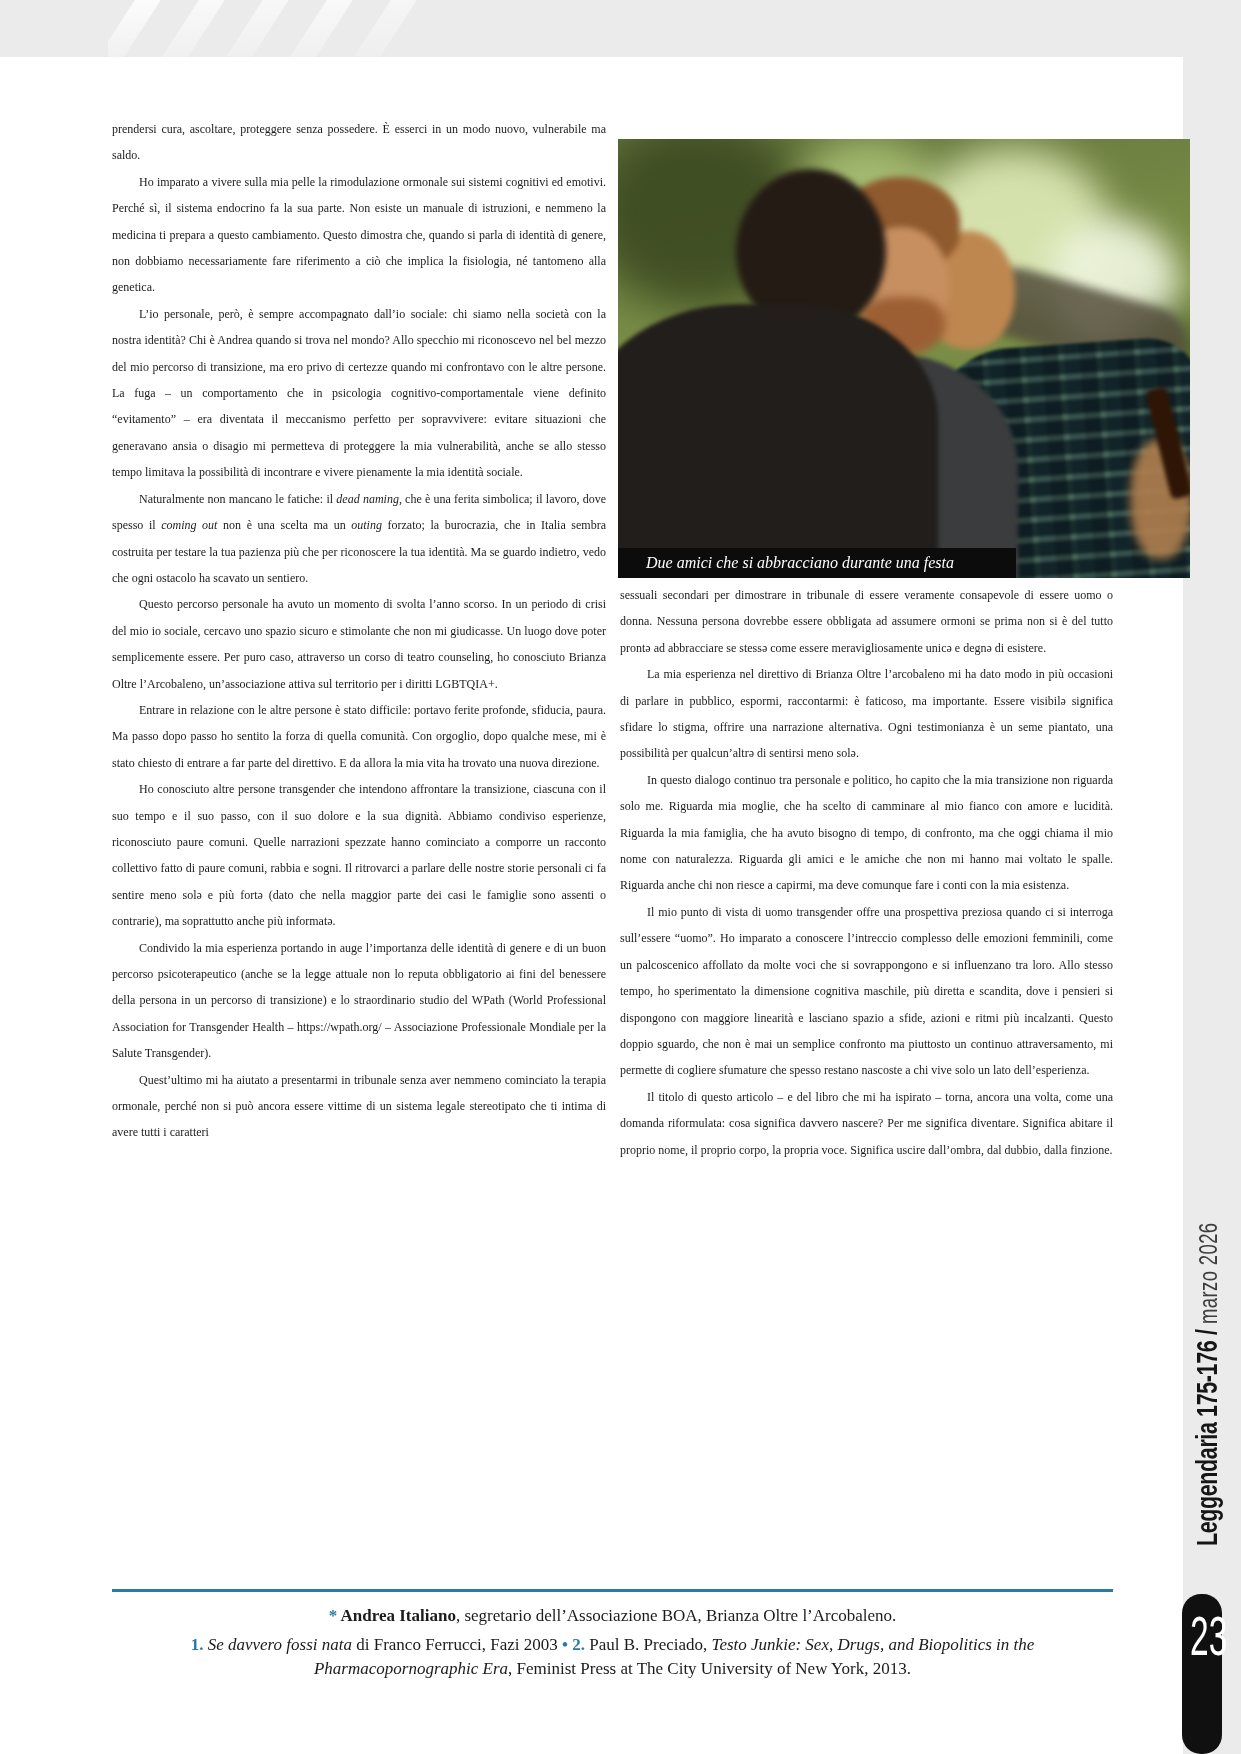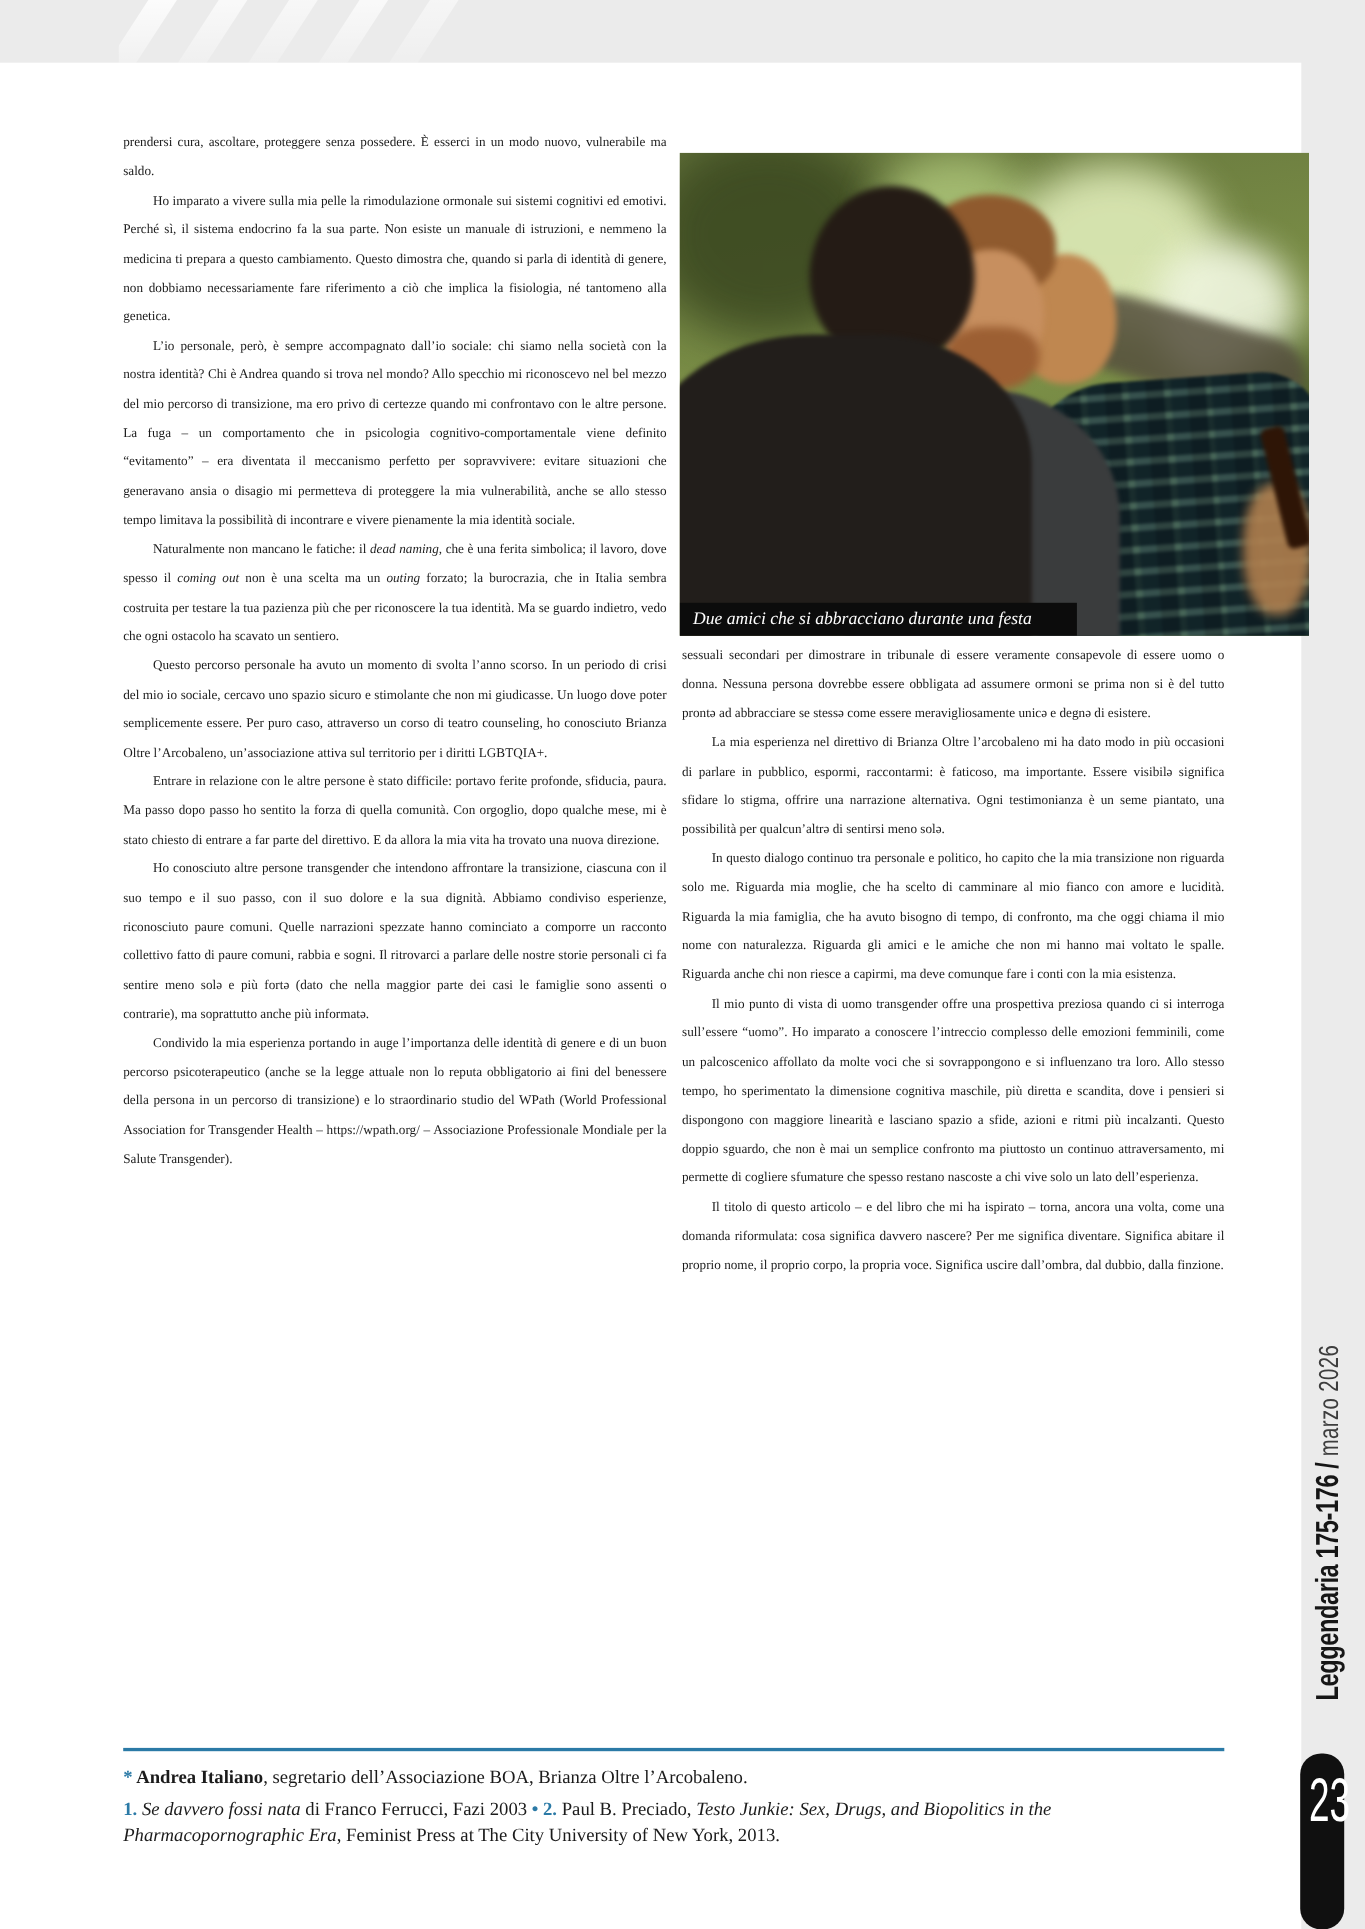--- a/index.html
+++ b/index.html
@@ -55,34 +55,34 @@
   .m2-shirt{position:absolute;left:318px;top:205px;width:270px;height:250px;border-radius:30% 20% 0 0;filter:blur(1.5px);transform:rotate(-4deg);
     background:
       repeating-linear-gradient(0deg,rgba(10,25,30,.7) 0 14px,rgba(90,120,100,.35) 14px 20px),
       repeating-linear-gradient(90deg,#16262b 0 16px,#3c5a50 16px 22px,#223c40 22px 38px);}
   .bottle{position:absolute;left:212px;top:255px;width:30px;height:150px;border-radius:8px/12px;transform:rotate(10deg);filter:blur(1px);
           background:linear-gradient(90deg,#3f1f0a,#7c3c12 55%,#4a2409);}
   .bottle-neck{position:absolute;left:221px;top:210px;width:14px;height:58px;background:#3a1d08;transform:rotate(10deg);filter:blur(1px);border-radius:5px;}
   .hand-right{position:absolute;left:512px;top:300px;width:62px;height:120px;background:#b07f4e;border-radius:45%;filter:blur(5px);opacity:.9;}
   .bottle-right{position:absolute;left:540px;top:248px;width:22px;height:112px;background:#2e1506;transform:rotate(-14deg);filter:blur(2px);border-radius:6px;}
   .caption{
-    position:absolute;left:0;bottom:0;width:361px;height:30px;background:var(--caption-bg);
-    color:#fff;font-style:italic;font-size:16px;line-height:30px;padding-left:12px;
+    position:absolute;left:0;bottom:0;width:398px;height:30px;background:var(--caption-bg);
+    color:#fff;font-style:italic;font-size:16px;line-height:30px;padding-left:28px;
     box-sizing:border-box;white-space:nowrap;letter-spacing:0;
   }
   
   .col{position:absolute;text-align:justify;font-size:12px;line-height:26.4px;color:var(--ink);}
   .col-left{left:112px;top:116px;width:494px;}
   .col-right{left:620px;top:582px;width:493px;}
   .para{margin:0;}
   .para.indent{text-indent:27px;}
   .endmark{float:right;width:15px;height:15px;background:var(--endmark);margin-top:6px;}
   
   .rule{position:absolute;left:112px;top:1589px;width:1001px;height:3px;background:var(--accent);}
-  .footnotes{position:absolute;left:112px;top:1604px;width:1001px;font-size:17px;line-height:24.5px;text-align:left;}
+  .footnotes{position:absolute;left:112px;top:1604px;width:1001px;font-size:17px;line-height:24.5px;text-align:center;}
   .fn{margin:0 0 4px 0;}
   .accent{color:var(--accent);font-weight:bold;font-style:normal;}
 </style>
 </head>
 <body>
 
 <div class="page">
 
   <div class="top-band">
     <div class="stripes">
@@ -127,20 +127,21 @@
 
   <div class="col col-left">
       <p class="para"><span>prendersi cura, ascoltare, proteggere senza possedere. È esserci in un modo nuovo, vulnerabile ma saldo.</span></p>
       <p class="para indent"><span>Ho imparato a vivere sulla mia pelle la rimodulazione ormonale sui sistemi cognitivi ed emotivi. Perché sì, il sistema endocrino fa la sua parte. Non esiste un manuale di istruzioni, e nemmeno la medicina ti prepara a questo cambiamento. Questo dimostra che, quando si parla di identità di genere, non dobbiamo necessariamente fare riferimento a ciò che implica la fisiologia, né tantomeno alla genetica.</span></p>
       <p class="para indent"><span>L’io personale, però, è sempre accompagnato dall’io sociale: chi siamo nella società con la nostra identità? Chi è Andrea quando si trova nel mondo? Allo specchio mi riconoscevo nel bel mezzo del mio percorso di transizione, ma ero privo di certezze quando mi confrontavo con le altre persone. La fuga – un comportamento che in psicologia cognitivo-comportamentale viene definito “evitamento” – era diventata il meccanismo perfetto per sopravvivere: evitare situazioni che generavano ansia o disagio mi permetteva di proteggere la mia vulnerabilità, anche se allo stesso tempo limitava la possibilità di incontrare e vivere pienamente la mia identità sociale.</span></p>
       <p class="para indent"><span>Naturalmente non mancano le fatiche: il </span><i>dead naming</i><span>, che è una ferita simbolica; il lavoro, dove spesso il </span><i>coming out</i><span> non è una scelta ma un </span><i>outing</i><span> forzato; la burocrazia, che in Italia sembra costruita per testare la tua pazienza più che per riconoscere la tua identità. Ma se guardo indietro, vedo che ogni ostacolo ha scavato un sentiero.</span></p>
       <p class="para indent"><span>Questo percorso personale ha avuto un momento di svolta l’anno scorso. In un periodo di crisi del mio io sociale, cercavo uno spazio sicuro e stimolante che non mi giudicasse. Un luogo dove poter semplicemente essere. Per puro caso, attraverso un corso di teatro counseling, ho conosciuto Brianza Oltre l’Arcobaleno, un’associazione attiva sul territorio per i diritti LGBTQIA+.</span></p>
       <p class="para indent"><span>Entrare in relazione con le altre persone è stato difficile: portavo ferite profonde, sfiducia, paura. Ma passo dopo passo ho sentito la forza di quella comunità. Con orgoglio, dopo qualche mese, mi è stato chiesto di entrare a far parte del direttivo. E da allora la mia vita ha trovato una nuova direzione.</span></p>
       <p class="para indent"><span>Ho conosciuto altre persone transgender che intendono affrontare la transizione, ciascuna con il suo tempo e il suo passo, con il suo dolore e la sua dignità. Abbiamo condiviso esperienze, riconosciuto paure comuni. Quelle narrazioni spezzate hanno cominciato a comporre un racconto collettivo fatto di paure comuni, rabbia e sogni. Il ritrovarci a parlare delle nostre storie personali ci fa sentire meno solə e più fortə (dato che nella maggior parte dei casi le famiglie sono assenti o contrarie), ma soprattutto anche più informatə.</span></p>
       <p class="para indent"><span>Condivido la mia esperienza portando in auge l’importanza delle identità di genere e di un buon percorso psicoterapeutico (anche se la legge attuale non lo reputa obbligatorio ai fini del benessere della persona in un percorso di transizione) e lo straordinario studio del WPath (World Professional Association for Transgender Health – https://wpath.org/ – Associazione Professionale Mondiale per la Salute Transgender).</span></p>
+      <p class="para indent"><span>Quest’ultimo mi ha aiutato a presentarmi in tribunale senza aver nemmeno cominciato la terapia ormonale, perché non si può ancora essere vittime di un sistema legale stereotipato che ti intima di avere tutti i caratteri</span></p>
     </div>
   <div class="col col-right">
       <p class="para"><span>sessuali secondari per dimostrare in tribunale di essere veramente consapevole di essere uomo o donna. Nessuna persona dovrebbe essere obbligata ad assumere ormoni se prima non si è del tutto prontə ad abbracciare se stessə come essere meravigliosamente unicə e degnə di esistere.</span></p>
       <p class="para indent"><span>La mia esperienza nel direttivo di Brianza Oltre l’arcobaleno mi ha dato modo in più occasioni di parlare in pubblico, espormi, raccontarmi: è faticoso, ma importante. Essere visibilə significa sfidare lo stigma, offrire una narrazione alternativa. Ogni testimonianza è un seme piantato, una possibilità per qualcun’altrə di sentirsi meno solə.</span></p>
       <p class="para indent"><span>In questo dialogo continuo tra personale e politico, ho capito che la mia transizione non riguarda solo me. Riguarda mia moglie, che ha scelto di camminare al mio fianco con amore e lucidità. Riguarda la mia famiglia, che ha avuto bisogno di tempo, di confronto, ma che oggi chiama il mio nome con naturalezza. Riguarda gli amici e le amiche che non mi hanno mai voltato le spalle. Riguarda anche chi non riesce a capirmi, ma deve comunque fare i conti con la mia esistenza.</span></p>
       <p class="para indent"><span>Il mio punto di vista di uomo transgender offre una prospettiva preziosa quando ci si interroga sull’essere “uomo”. Ho imparato a conoscere l’intreccio complesso delle emozioni femminili, come un palcoscenico affollato da molte voci che si sovrappongono e si influenzano tra loro. Allo stesso tempo, ho sperimentato la dimensione cognitiva maschile, più diretta e scandita, dove i pensieri si dispongono con maggiore linearità e lasciano spazio a sfide, azioni e ritmi più incalzanti. Questo doppio sguardo, che non è mai un semplice confronto ma piuttosto un continuo attraversamento, mi permette di cogliere sfumature che spesso restano nascoste a chi vive solo un lato dell’esperienza.</span></p>
       <p class="para indent"><span>Il titolo di questo articolo – e del libro che mi ha ispirato – torna, ancora una volta, come una domanda riformulata: cosa significa davvero nascere? Per me significa diventare. Significa abitare il proprio nome, il proprio corpo, la propria voce. Significa uscire dall’ombra, dal dubbio, dalla finzione.</span></p>
     </div>
 
   <div class="rule"></div>

